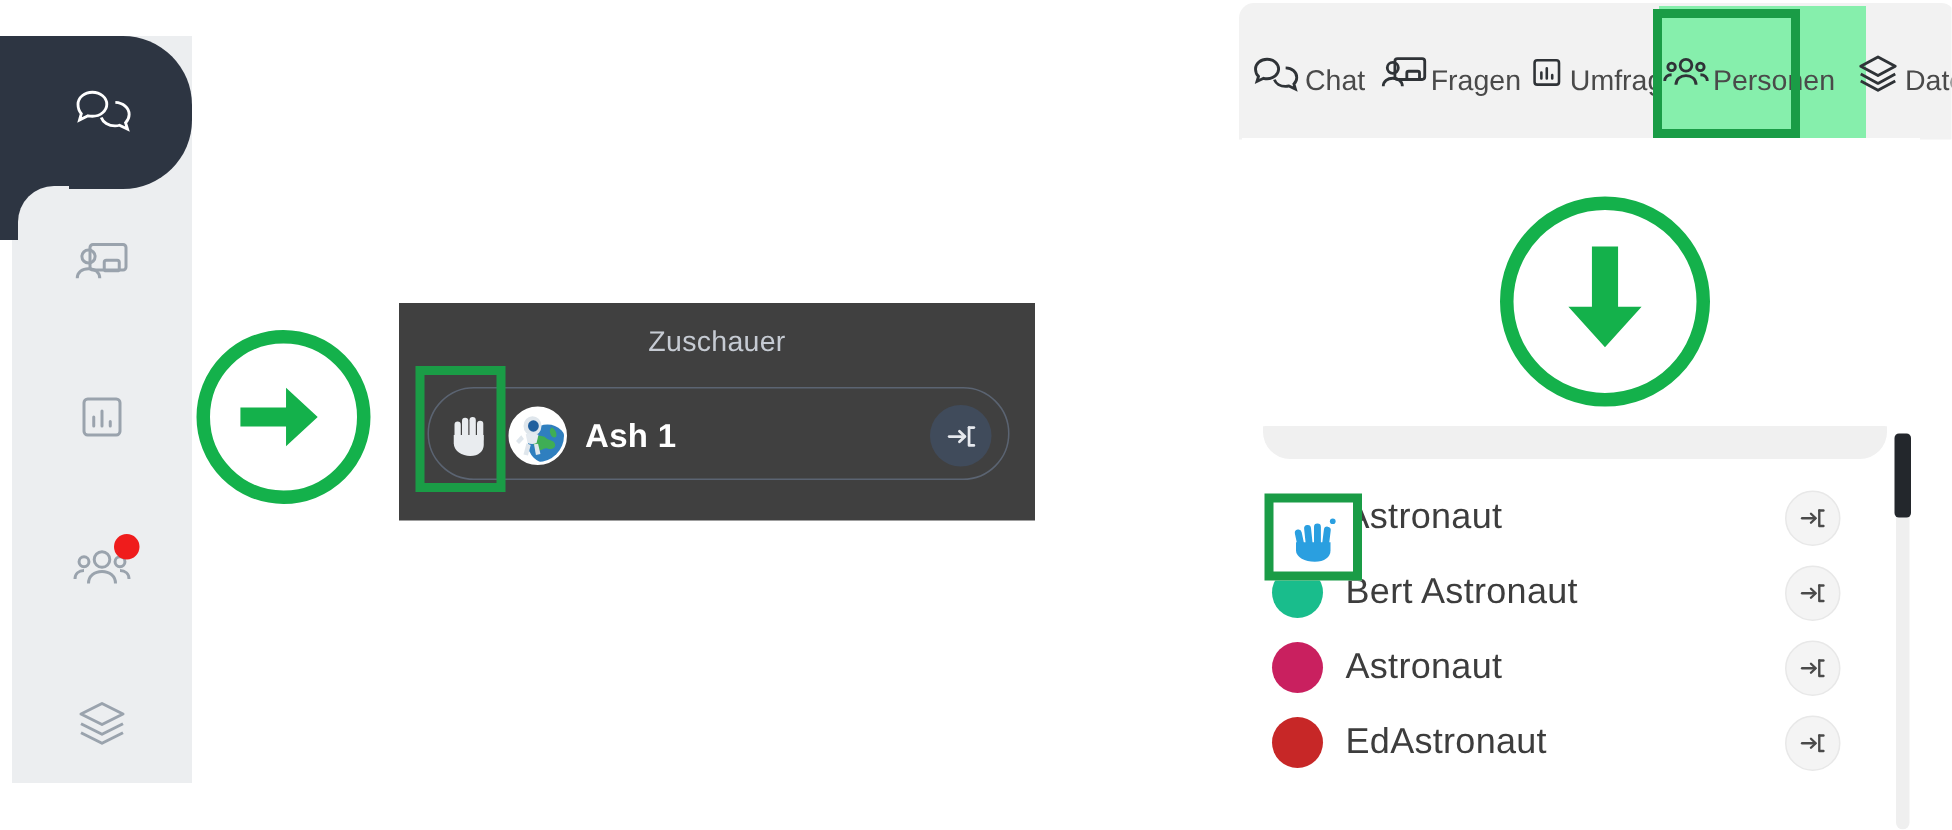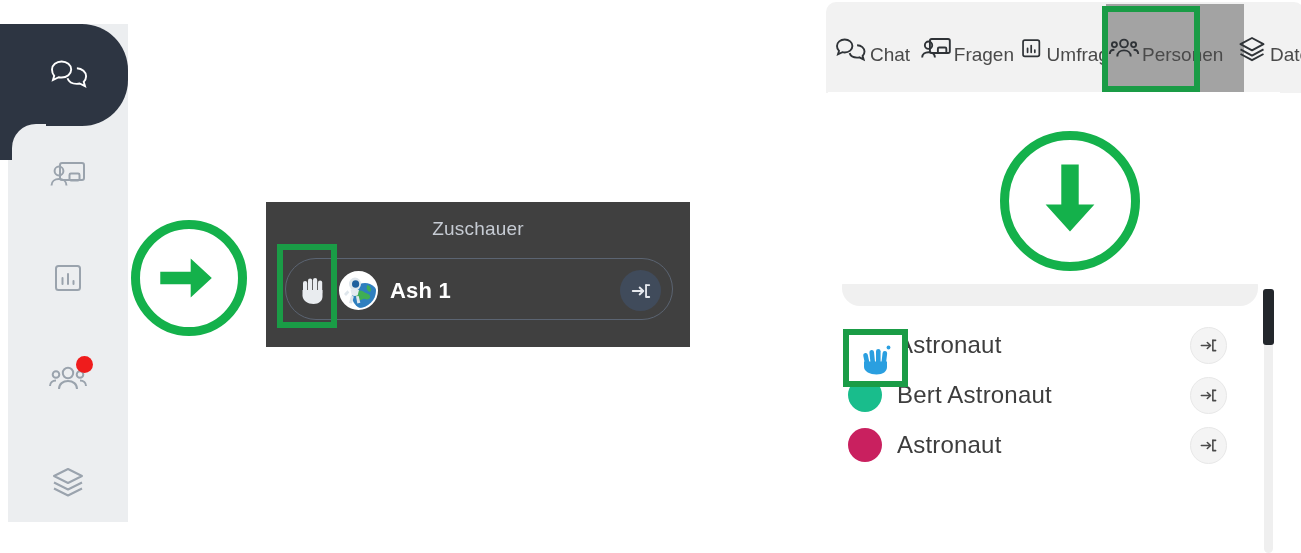--- a/index.html
+++ b/index.html
@@ -242,21 +242,21 @@
     width: 36px;
     height: 32px;
     margin-bottom: 6px;
   }
   .tab .tab-label {
     font-size: 19px;
     color: #4a4a4a;
     line-height: 1;
   }
   #tab-personen {
-    background: #a3a3a3;
+    background: #86efac;
   }
 
   
   #tab-content-top {
     position: absolute;
     left: 828px;
     top: 92px;
     width: 452px;
     height: 38px;
     background: #ffffff;
@@ -578,20 +578,32 @@
       <span class="row-exit">
         <svg viewBox="0 0 24 24" width="19" height="19" fill="none" stroke="#4a4a4a" stroke-width="2" stroke-linecap="round" stroke-linejoin="round">
           <path d="M3 12h11"></path>
             <path d="M10.5 8.2 14.5 12l-4 3.8"></path>
           <path d="M17.5 5.5v13h3.5"></path>
             <path d="M21 5.5h-3.5"></path>
         </svg>
       </span>
     </div>
 
+    <div class="list-row">
+      <span class="row-avatar" style="background:#c72727;"></span>
+      <span class="row-name">EdAstronaut</span>
+      <span class="row-exit">
+        <svg viewBox="0 0 24 24" width="19" height="19" fill="none" stroke="#4a4a4a" stroke-width="2" stroke-linecap="round" stroke-linejoin="round">
+          <path d="M3 12h11"></path>
+            <path d="M10.5 8.2 14.5 12l-4 3.8"></path>
+          <path d="M17.5 5.5v13h3.5"></path>
+            <path d="M21 5.5h-3.5"></path>
+        </svg>
+      </span>
+    </div>
 
   </div>
 </div>
 
 <div class="annot-rect" id="rect-hand-list">
   <svg viewBox="0 0 38 34" width="38" height="34" style="position:absolute;left:8px;top:8px;">
     <g fill="#2a9fe0">
       <rect x="7" y="10" width="4.6" height="13" rx="2.3" transform="rotate(-12 9 16)"></rect>
       <rect x="13" y="7" width="4.6" height="16" rx="2.3" transform="rotate(-6 15 15)"></rect>
       <rect x="19" y="6" width="4.6" height="17" rx="2.3"></rect>

